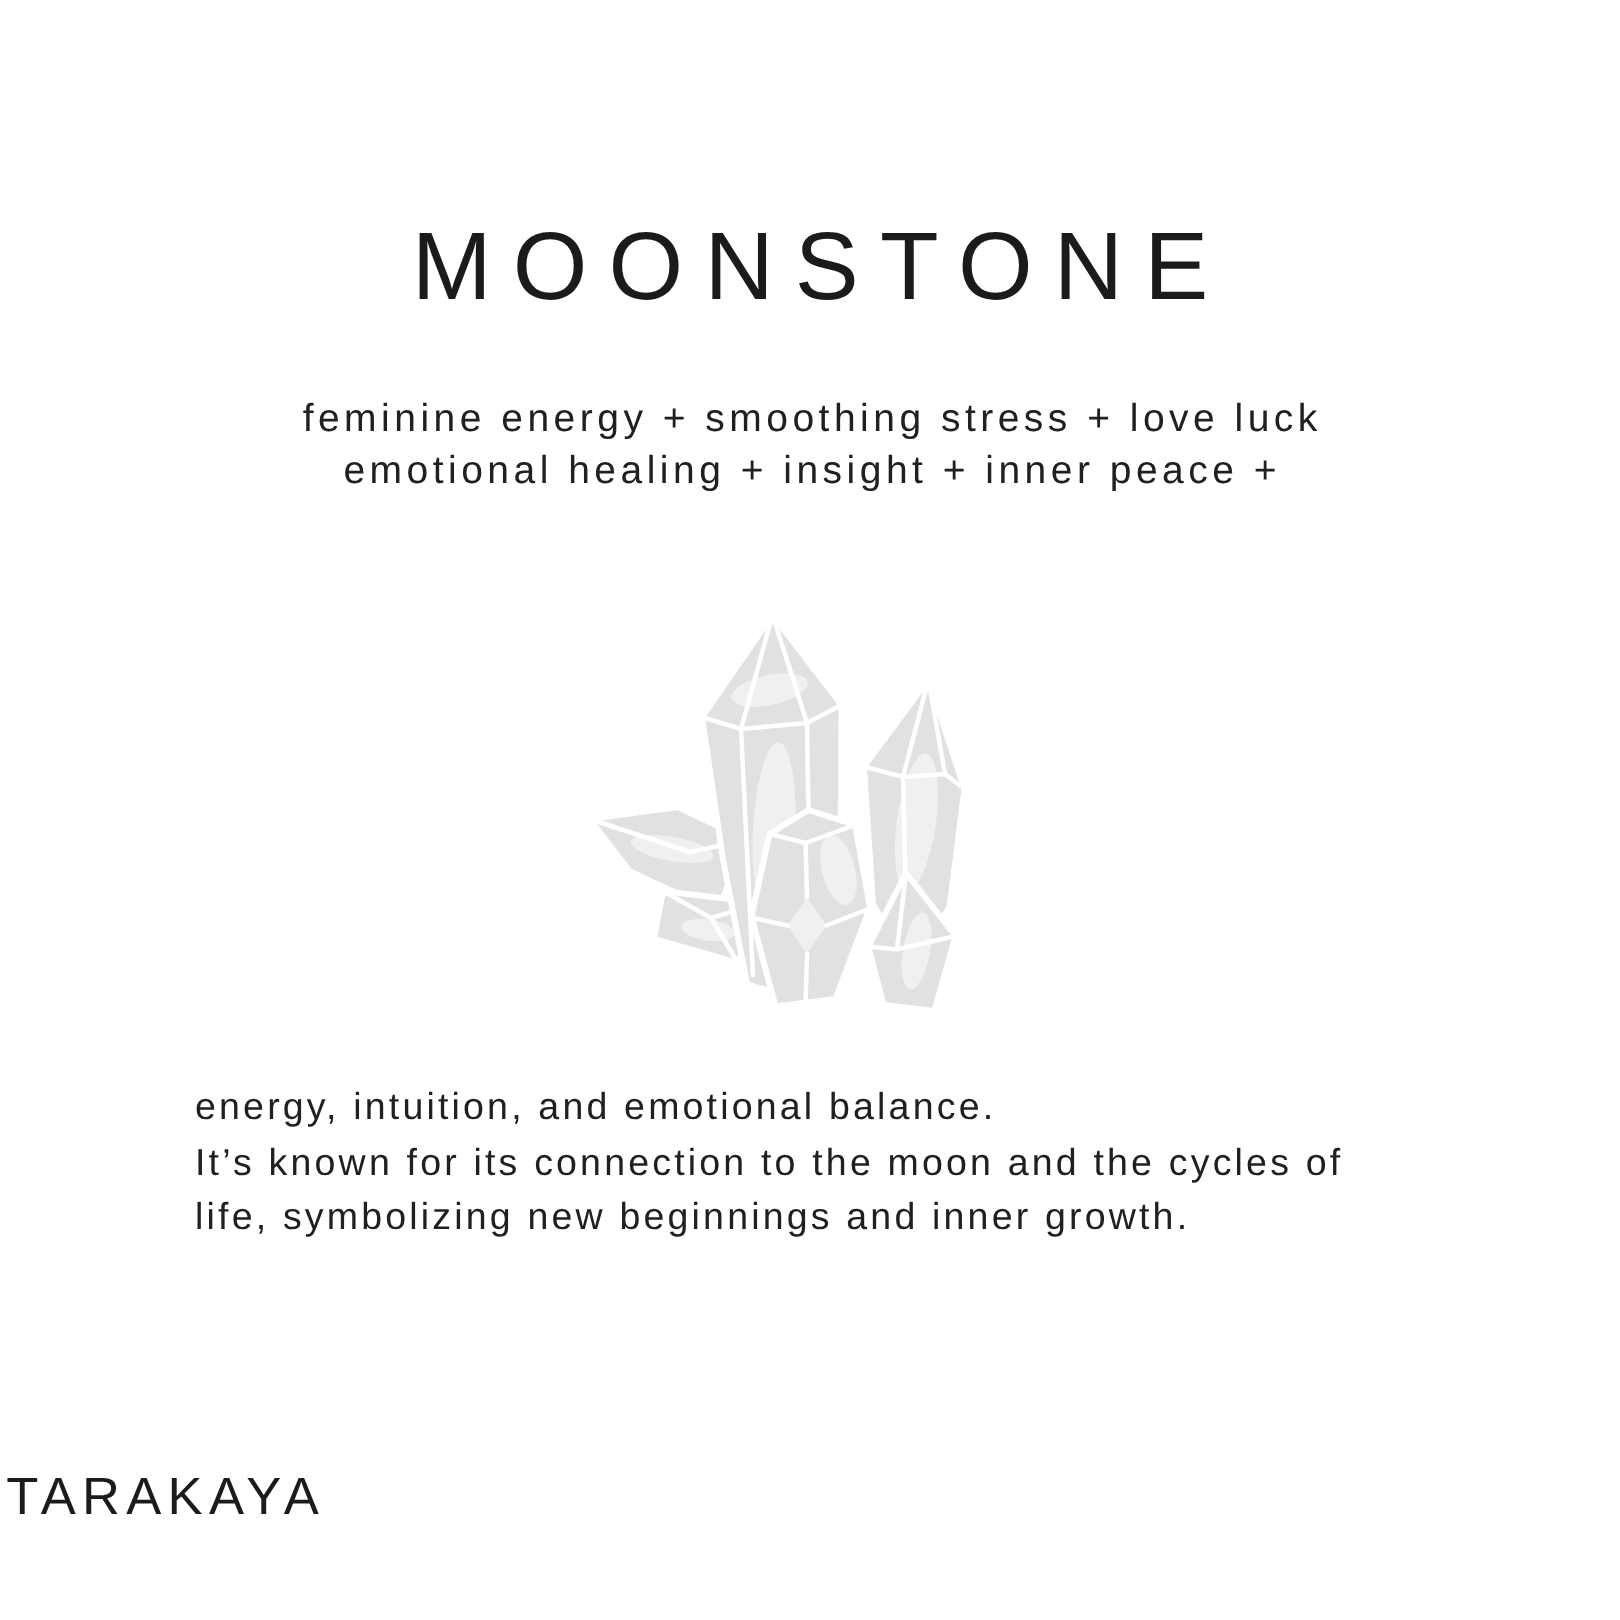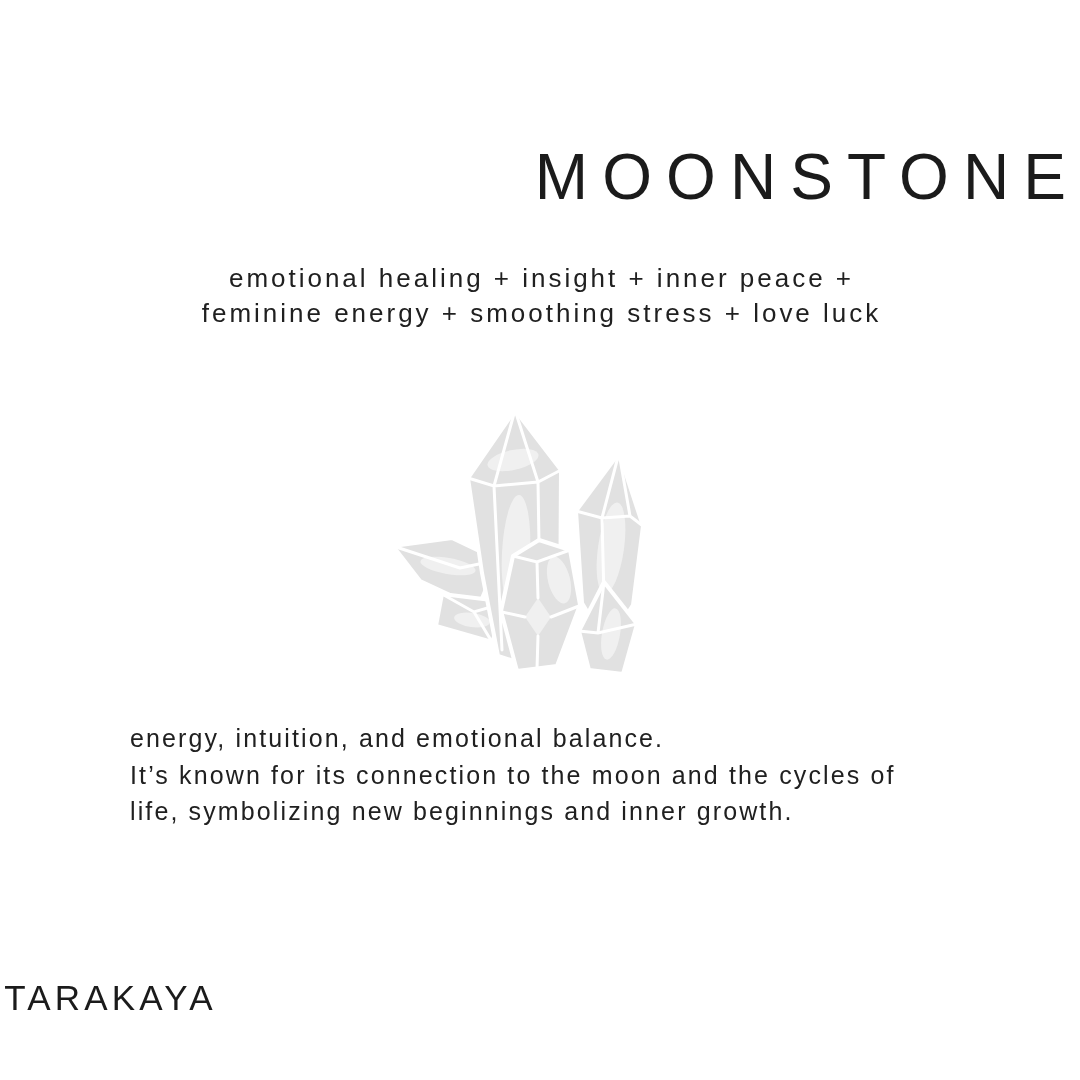--- a/index.html
+++ b/index.html
@@ -11,21 +11,21 @@
     font-family: "Liberation Sans", sans-serif;
     color: var(--ink, #1b1b1b);
     overflow: hidden;
   }
   .title {
     position: absolute;
     top: 142px;
     left: 0;
     width: 100%;
     margin: 0;
-    text-align: right;
+    text-align: center;
     font-family: "Liberation Sans", sans-serif;
     font-weight: 200;
     font-size: 64px;
     letter-spacing: 0.22em;
     text-indent: 0.22em;
     line-height: 1.1;
     color: var(--ink, #1b1b1b);
   }
   .subtitle {
     position: absolute;
@@ -73,22 +73,22 @@
   .lens { fill: var(--crystal-hi, #f0f0f0); }
 </style>
 </head>
 <body>
 
 <div class="canvas">
 
   <h1 class="title">MOONSTONE</h1>
 
   <div class="subtitle">
+    <span class="line">feminine energy + smoothing stress + love luck</span>
     <span class="line">emotional healing + insight + inner peace +</span>
-    <span class="line">feminine energy + smoothing stress + love luck</span>
   </div>
 
   <svg class="illustration" viewBox="0 0 300 290" xmlns="http://www.w3.org/2000/svg" aria-hidden="true">
 
     <g>
       <polygon class="crystal" points="3,148 62,140 108,162 88,210 30,183"></polygon>
       <ellipse class="lens" cx="58" cy="168" rx="28" ry="8" transform="rotate(10 58 168)"></ellipse>
       <path class="facet-line" d="M3,148 L70,170 M70,170 L108,162"></path>
     </g>
 

